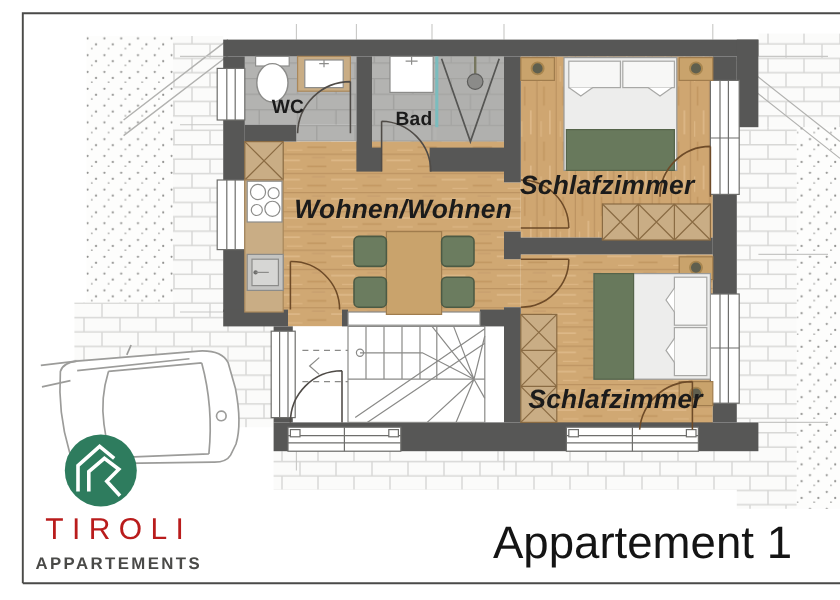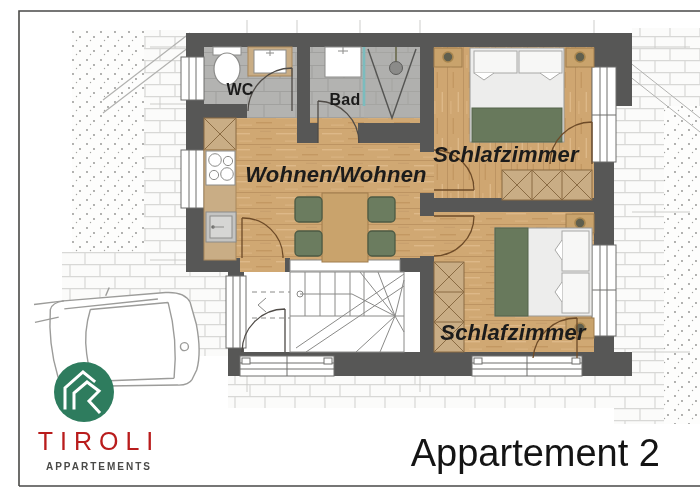--- a/index.html
+++ b/index.html
@@ -7,21 +7,21 @@
           font-family:"Liberation Sans",sans-serif;}
   .label{position:absolute;transform:translate(-50%,-50%);font-weight:bold;color:#1b1b1b;
          white-space:nowrap;letter-spacing:.2px;}
   .label.small{font-size:16px;}
   .label.big{font-size:22px;font-style:italic;}
   #plan-title{position:absolute;top:432px;right:40px;font-size:38px;color:#141414;
               font-weight:400;}
   #brand-name{position:absolute;left:28px;top:427px;width:142px;text-align:center;
               font-size:25px;letter-spacing:7px;color:#b91c1c;font-weight:500;}
   #brand-subtitle{position:absolute;left:28px;top:461px;width:142px;text-align:center;
-              font-size:10px;letter-spacing:2px;color:#4a4a48;font-weight:600;}
+              font-size:14px;letter-spacing:2px;color:#4a4a48;font-weight:600;}
   svg{position:absolute;left:0;top:0;}
 </style>
 </head>
 <body>
 
 <div id="canvas">
 
 <svg width="700" height="500" viewBox="0 0 700 500">
   <defs>
     <pattern id="wood" width="46" height="16" patternUnits="userSpaceOnUse">
@@ -266,21 +266,21 @@
 
   <path d="M19,486 V11 H700 M19,486 H700" stroke="#4a4a48" stroke-width="1.6" fill="none"></path>
 </svg>
 
   <div class="label small" style="left:240px;top:90px">WC</div>
   <div class="label small" style="left:345px;top:100px">Bad</div>
   <div class="label big" style="left:336px;top:175px">Wohnen/Wohnen</div>
   <div class="label big" style="left:506px;top:155px">Schlafzimmer</div>
   <div class="label big" style="left:513px;top:333px">Schlafzimmer</div>
 
-  <div id="plan-title">Appartement 2</div>
+  <div id="plan-title">Appartement 1</div>
 
   <svg width="64" height="64" style="left:52px;top:360px" viewBox="0 0 64 64">
     <circle cx="32" cy="32" r="30" fill="#2e7c5e"></circle>
     <g stroke="#ffffff" stroke-width="3" fill="none" stroke-linecap="square">
       <path d="M13,48 V28 L31,12 L42,21"></path>
       <path d="M22,48 V33 L35,22 L47,31 L37,41 L47,52"></path>
     </g>
   </svg>
   <div id="brand-name">TIROLI</div>
   <div id="brand-subtitle">APPARTEMENTS</div>

